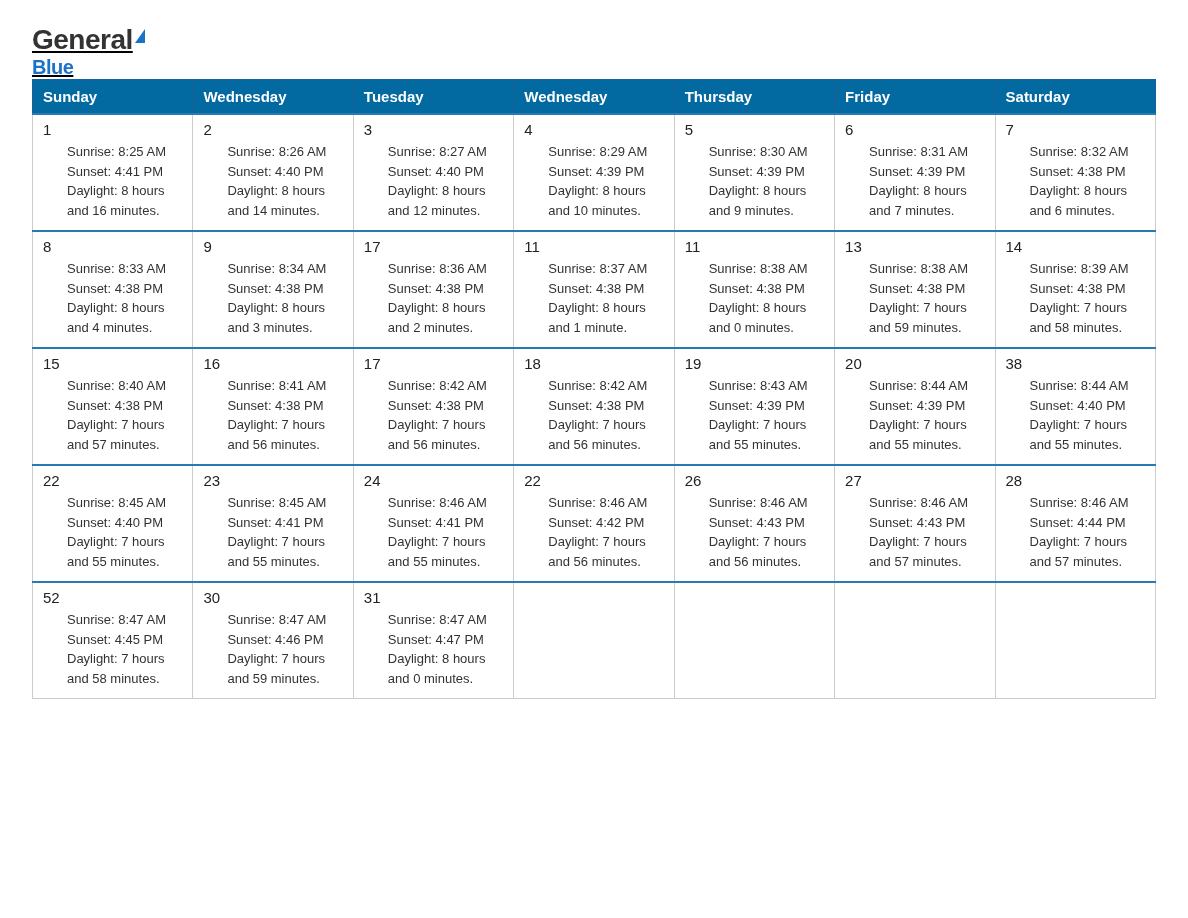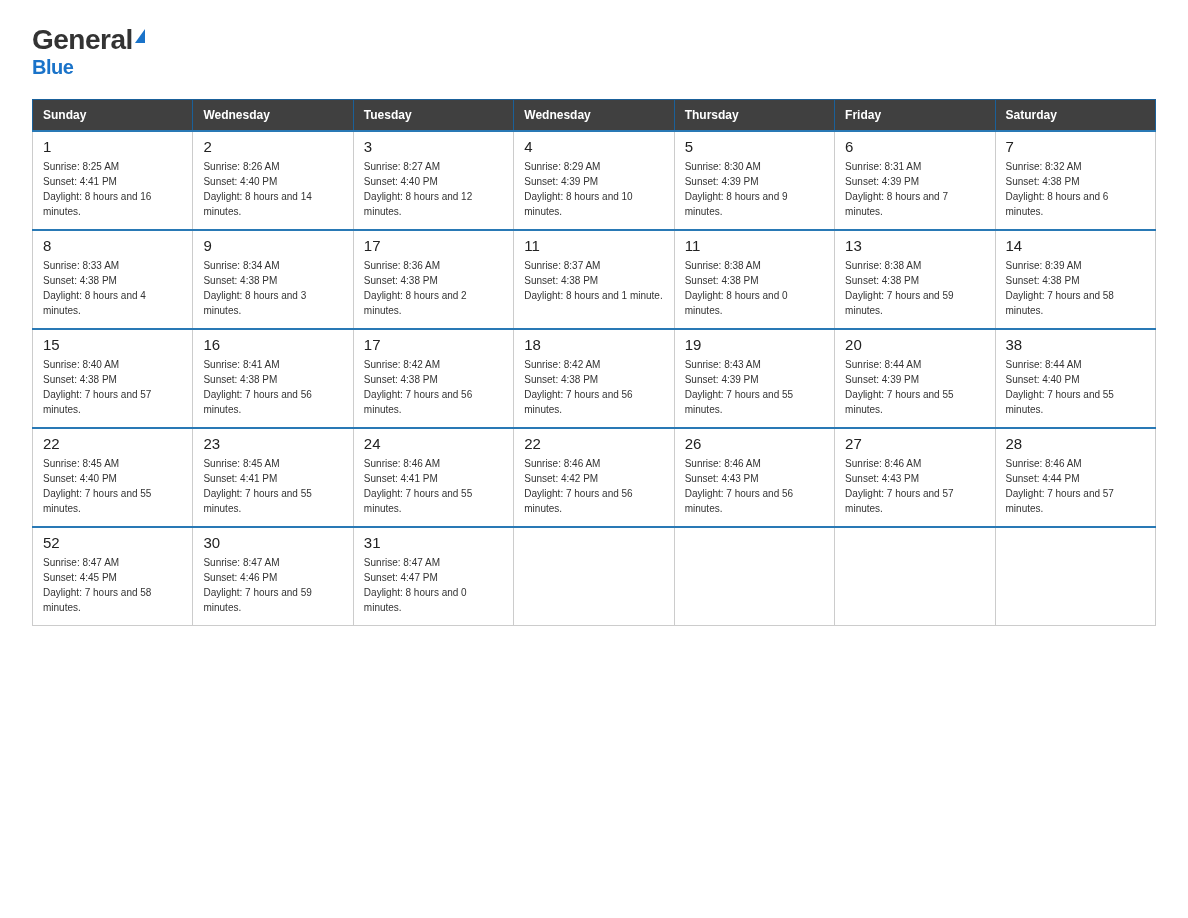--- a/index.html
+++ b/index.html
@@ -7,21 +7,21 @@
       font-family: Arial, sans-serif;
       background: #ffffff;
       padding: 24px 32px;
       width: 1188px;
       min-height: 918px;
     }
     .header {
       display: flex;
       justify-content: space-between;
       align-items: center;
-      margin-bottom: 20px;
+      text-decoration: underline;
     }
     .logo {
       display: flex;
       flex-direction: column;
       align-items: flex-start;
     }
     .logo-general {
       font-size: 28px;
       font-weight: bold;
       color: #333;
@@ -60,23 +60,23 @@
     .title-location {
       font-size: 22px;
       color: #444;
       margin-top: 4px;
     }
     .calendar {
       width: 100%;
       border-collapse: collapse;
     }
     .calendar thead tr th {
-      background-color: #404040;
+      background-color: #0369a1;
       color: #ffffff;
-      font-size: 12px;
+      font-size: 15px;
       font-weight: bold;
       padding: 8px 10px;
       text-align: left;
       border: 1px solid #1a6099;
     }
     .calendar tbody tr td {
       vertical-align: top;
       padding: 6px 10px 10px 10px;
       border: 1px solid #cccccc;
       border-top: 2px solid #2979b5;
@@ -86,23 +86,24 @@
       min-height: 90px;
     }
     .day-num {
       font-size: 15px;
       font-weight: normal;
       color: #222;
       margin-bottom: 4px;
       display: block;
     }
     .day-info {
-      font-size: 10px;
+      font-size: 13px;
       line-height: 1.5;
       color: #333;
+      margin-left: 24px;
     }
     .empty-cell {
       border-top: 2px solid #2979b5;
       background: #fff;
     }
   </style>
 </head>
 <body>
 
 <div class="header">

